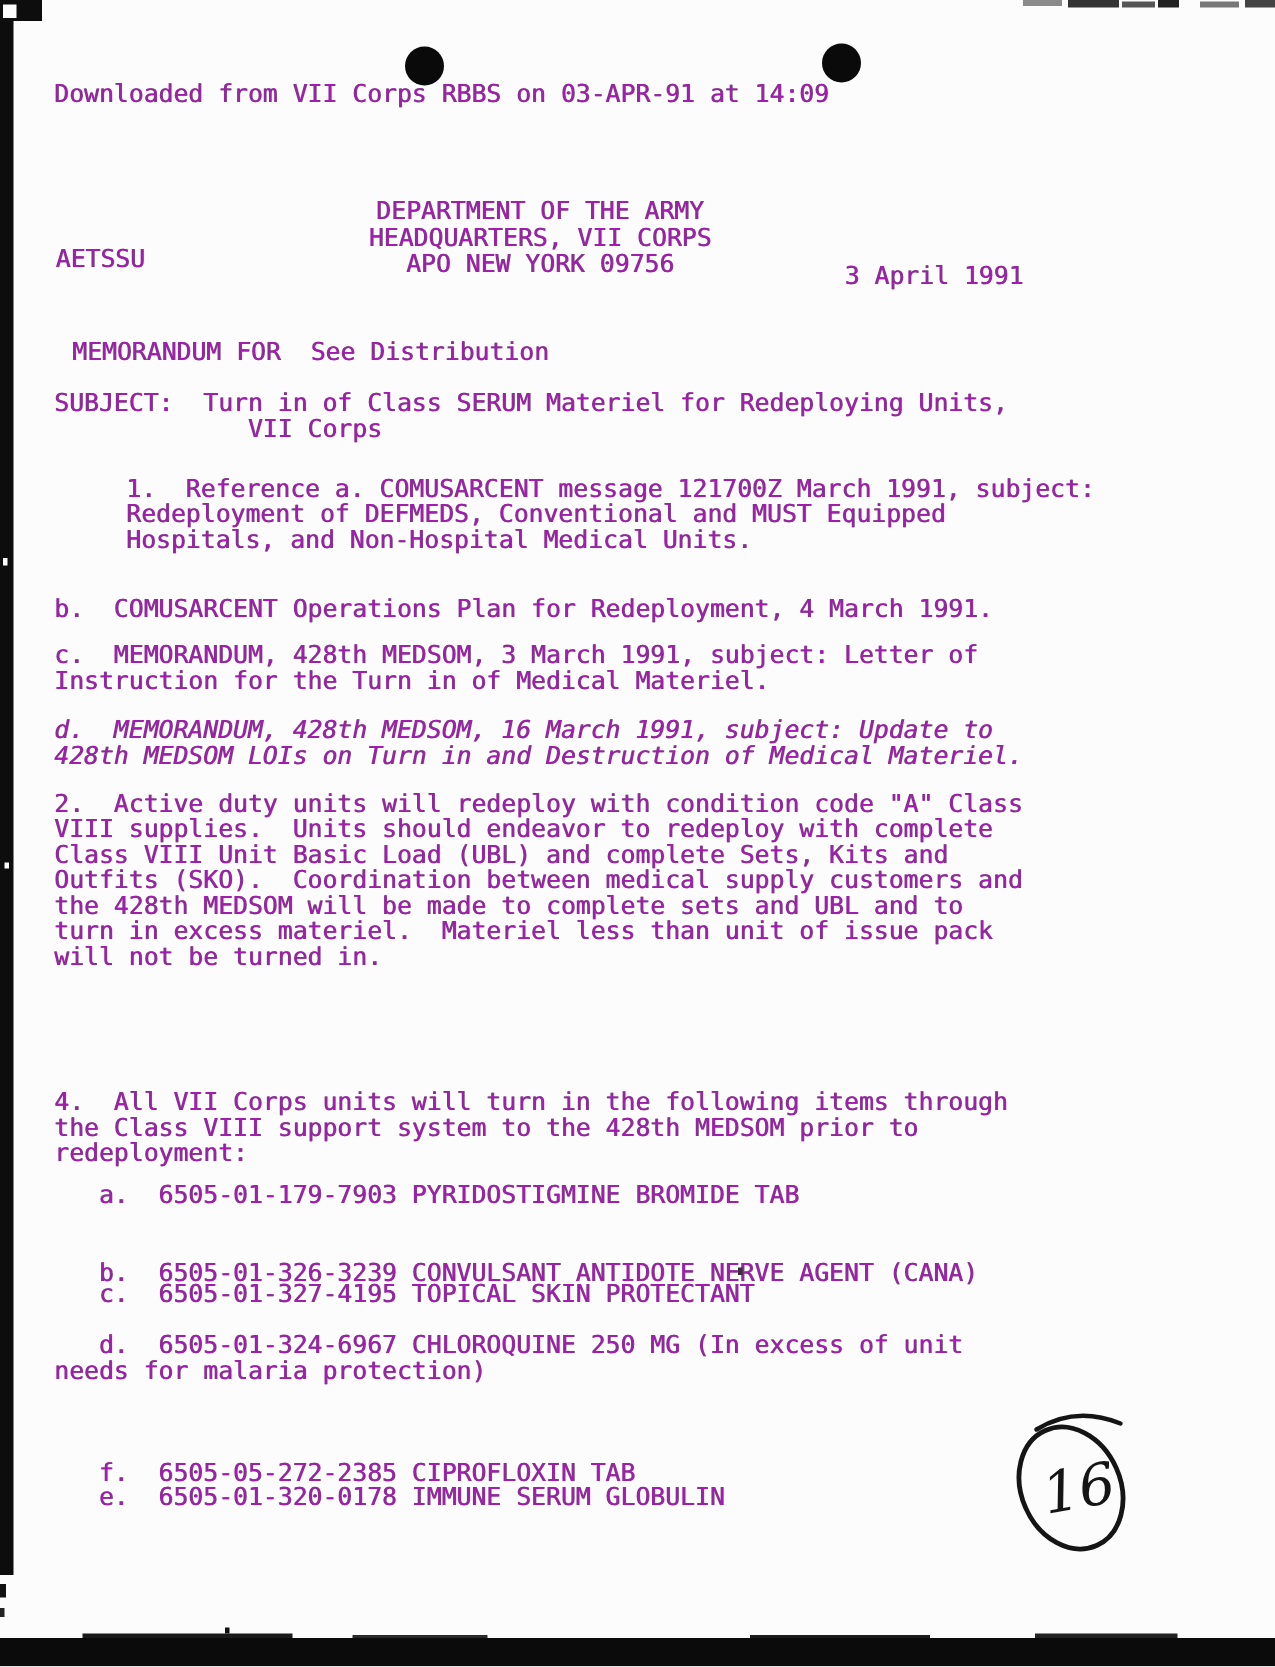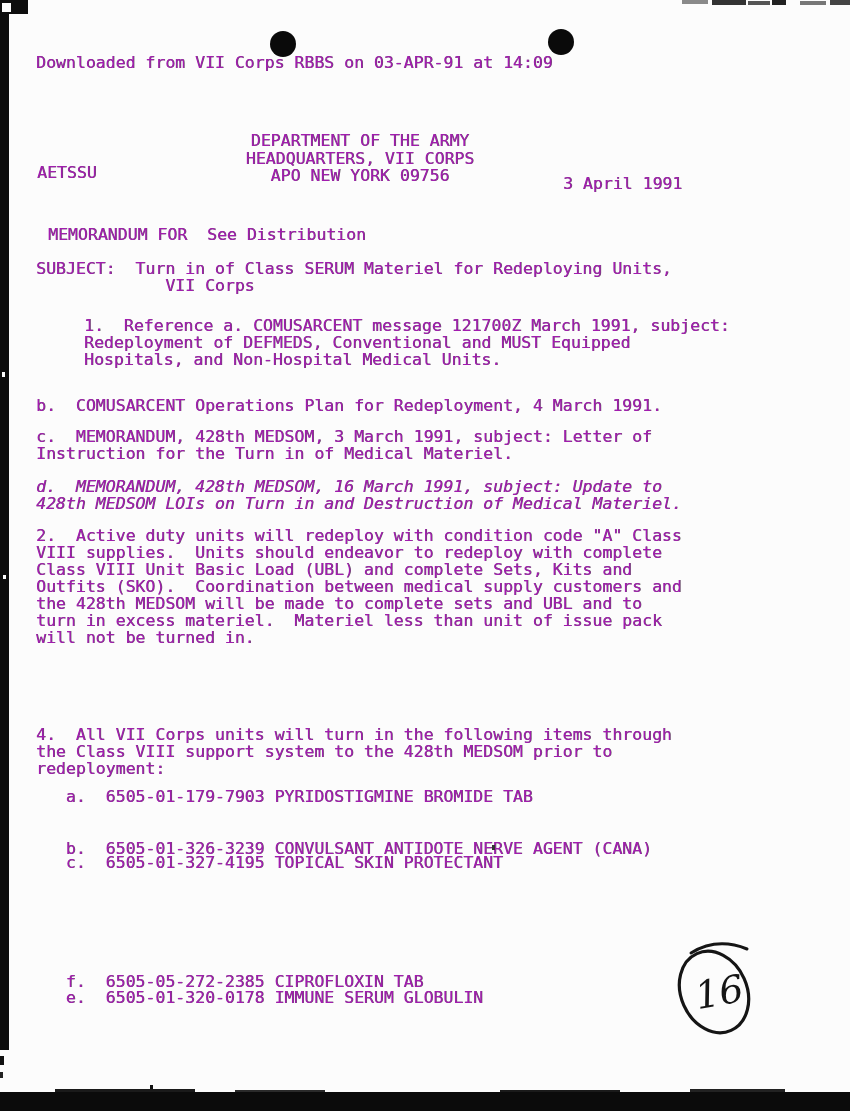--- a/index.html
+++ b/index.html
@@ -109,20 +109,22 @@
 Outfits (SKO).  Coordination between medical supply customers and
 the 428th MEDSOM will be made to complete sets and UBL and to
 turn in excess materiel.  Materiel less than unit of issue pack
 will not be turned in.</div>
   <div class="tline b-para4">4.  All VII Corps units will turn in the following items through
 the Class VIII support system to the 428th MEDSOM prior to
 redeployment:</div>
   <div class="tline b-itema">   a.  6505-01-179-7903 PYRIDOSTIGMINE BROMIDE TAB</div>
   <div class="tline b-itemb">   b.  6505-01-326-3239 CONVULSANT ANTIDOTE NERVE AGENT (CANA)</div>
   <div class="tline b-itemc">   c.  6505-01-327-4195 TOPICAL SKIN PROTECTANT</div>
+  <div class="tline b-itemd">   d.  6505-01-324-6967 CHLOROQUINE 250 MG (In excess of unit
+needs for malaria protection)</div>
   <div class="tline b-iteme">   e.  6505-01-320-0178 IMMUNE SERUM GLOBULIN</div>
   <div class="tline b-itemf">   f.  6505-05-272-2385 CIPROFLOXIN TAB</div>
 
   <svg class="pagenum-svg" viewBox="0 0 120 120">
     <ellipse cx="59" cy="57" rx="33" ry="42" transform="rotate(-24 59 57)" fill="none" stroke="#151515" stroke-width="3.2"></ellipse>
     <path d="M 36 18 Q 62 2, 92 14" fill="none" stroke="#151515" stroke-width="3" stroke-linecap="round"></path>
     <text x="40" y="71" font-family="DejaVu Serif, serif" font-style="italic" font-size="38" fill="#151515" transform="rotate(-10 60 57)">16</text>
   </svg>
 
   <div class="artifact speck-mid"></div>

